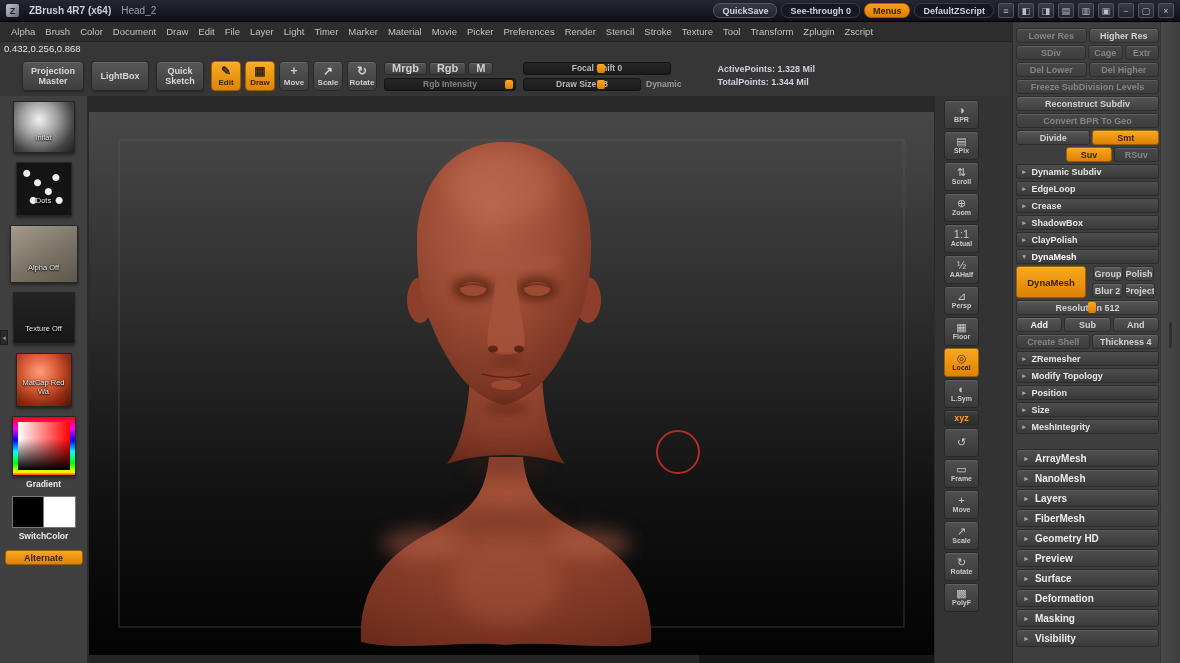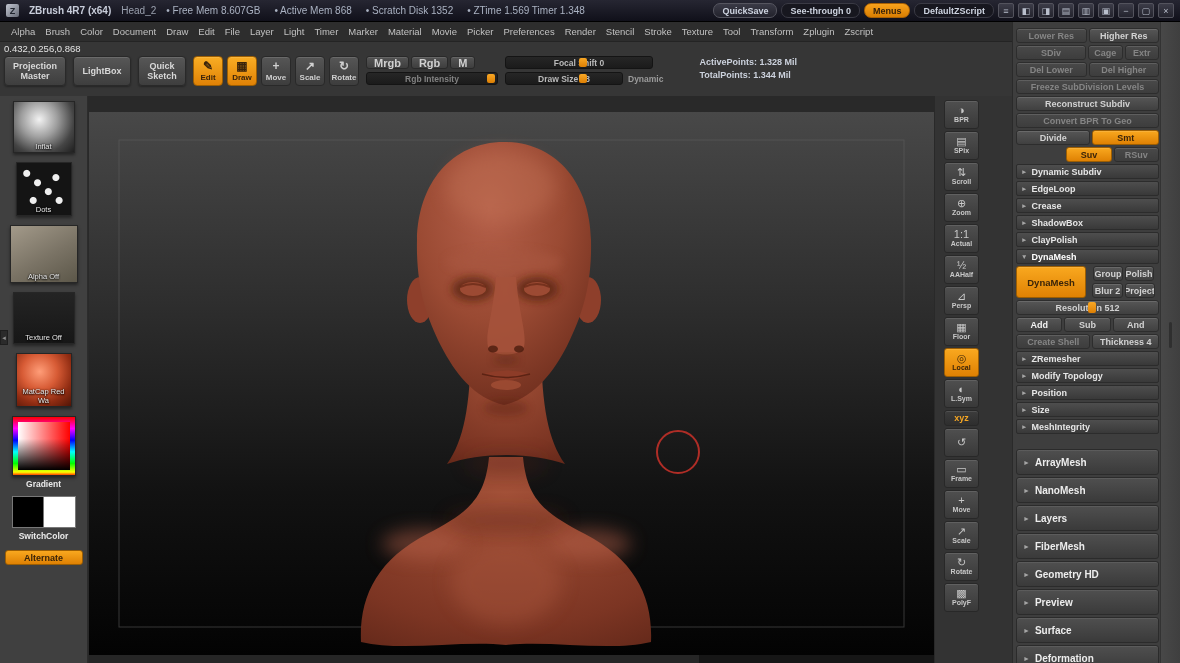--- a/index.html
+++ b/index.html
@@ -16,40 +16,40 @@
 .tb-right{margin-left:auto;display:flex;align-items:center;gap:4px;}
 .tb-chip{height:15px;padding:0 8px;border-radius:7px;background:linear-gradient(#3a3a46,#22222c);border:1px solid #55555f;color:#cdd3df;font-size:9px;font-weight:bold;display:flex;align-items:center;white-space:nowrap;}
 .tb-chip.dark{background:#17171f;border-color:#3a3a44;}
 .tb-chip.orange{background:linear-gradient(#f8a21c,#d97e02);color:#38220a;border-color:#a86004;}
 .tb-icon{width:16px;height:15px;border-radius:2px;background:linear-gradient(#3c3c48,#23232d);border:1px solid #53535d;color:#b9bfcc;font-size:9px;display:flex;align-items:center;justify-content:center;}
 
 
 .menubar{position:absolute;top:22px;left:0;width:1012px;height:20px;background:#2d2d2d;border-bottom:1px solid #242424;display:flex;align-items:center;padding:0 6px;}
 .menu-item{padding:3px 5px;font-size:9.5px;color:#c2c2c2;white-space:nowrap;}
 .coordsrow{position:absolute;top:43px;left:0;width:1012px;height:13px;font-size:9.5px;color:#e3e3e3;padding-left:4px;}
-.toolbar{position:absolute;top:56px;left:0;width:1012px;height:40px;display:flex;gap:7px;padding:0 4px;}
+.toolbar{position:absolute;top:56px;left:0;width:1012px;height:40px;display:flex;align-items:center;gap:7px;padding:0 22px;}
 .tb-btn{background:linear-gradient(#575757,#3e3e3e);border:1px solid #292929;border-radius:4px;box-shadow:inset 0 1px rgba(255,255,255,.12),0 1px 2px rgba(0,0,0,.35);color:#d8d8d8;font-size:9px;font-weight:bold;text-align:center;display:flex;align-items:center;justify-content:center;height:30px;line-height:1.15;padding:0 4px;}
 .w62{width:62px}.w58{width:58px}.w48{width:48px}
 .mode-btn{width:30px;height:30px;border-radius:4px;border:1px solid #292929;background:linear-gradient(#565656,#3d3d3d);box-shadow:inset 0 1px rgba(255,255,255,.12);display:flex;flex-direction:column;align-items:center;justify-content:center;font-size:8px;font-weight:bold;color:#cfcfcf;}
 .mode-btn .m-icon{font-size:12px;line-height:1.05;}
 .mode-btn.active{background:linear-gradient(#f9ad24,#e08206);color:#39230b;border-color:#9c5e03;}
 .tb-col{display:flex;flex-direction:column;gap:3px;}
 .tb-row{display:flex;gap:2px;align-items:center;}
 .sm-btn{height:13px;border-radius:3px;border:1px solid #292929;background:linear-gradient(#555,#3e3e3e);box-shadow:inset 0 1px rgba(255,255,255,.1);color:#d0d0d0;font-size:11px;font-weight:bold;display:flex;align-items:center;justify-content:center;padding:0 7px;}
 .sm-btn.orange{background:linear-gradient(#f9a81f,#df8103);color:#392309;border-color:#9c5e03;}
 .sm-label{font-size:8.5px;color:#9b9b9b;display:flex;align-items:center;padding:0 3px;font-weight:bold;}
 .zslider{position:relative;height:13px;border-radius:3px;background:linear-gradient(#262626,#1b1b1b);border:1px solid #141414;color:#b9b9b9;font-size:8.5px;font-weight:bold;display:flex;align-items:center;justify-content:center;overflow:hidden;white-space:nowrap;}
 .zslider.dim{color:#828282;}
 .zslider .notch,.pbtn .notch{position:absolute;top:1px;bottom:1px;width:8px;border-radius:2px;background:linear-gradient(#f9a825,#dd7f04);}
 .points{font-size:9px;color:#ccd2dd;line-height:1.4;font-weight:bold;white-space:nowrap;}
 
 
 .left-sidebar{position:absolute;left:0;top:96px;width:88px;bottom:0;background:#404040;border-right:1px solid #2c2c2c;display:flex;flex-direction:column;align-items:center;padding-top:5px;gap:9px;}
 .thumb{position:relative;border:1px solid #262626;box-shadow:0 2px 3px rgba(0,0,0,.45);flex:0 0 auto;}
-.tlabel{position:absolute;left:0;right:0;bottom:1px;text-align:center;font-size:7.5px;color:#e8e8e8;text-shadow:0 1px 2px #000,0 0 2px #000;}
+.tlabel{position:absolute;left:0;right:0;bottom:10px;text-align:center;font-size:7.5px;color:#e8e8e8;text-shadow:0 1px 2px #000,0 0 2px #000;}
 .brush-thumb{width:62px;height:52px;background:#262626 radial-gradient(circle at 42% 35%,#f2f2f2,#9e9e9e 38%,#454545 72%,#1f1f1f 100%);}
 .stroke-thumb{width:56px;height:54px;background-color:#141414;background-image:radial-gradient(circle at 18% 20%,#efefef 3px,transparent 4px),radial-gradient(circle at 38% 38%,#efefef 3px,transparent 4px),radial-gradient(circle at 58% 55%,#efefef 3px,transparent 4px),radial-gradient(circle at 78% 72%,#efefef 3px,transparent 4px),radial-gradient(circle at 30% 72%,#efefef 3px,transparent 4px),radial-gradient(circle at 72% 28%,#efefef 3px,transparent 4px);}
 .alpha-thumb{width:68px;height:58px;background:linear-gradient(150deg,#a39a8a,#7a7365 55%,#5c5749);}
 .texture-thumb{width:62px;height:52px;background:linear-gradient(#242424,#171717);}
 .material-thumb{width:56px;height:54px;background:#1a1a1a radial-gradient(circle at 42% 34%,#ff9d78,#d75b35 38%,#902c12 70%,#501507 100%);}
 .gradient-picker{width:64px;height:60px;padding:5px;background:linear-gradient(#ff0000,#ff00ff 20%,#0000ff 40%,#00ffff 60%,#00ff00 80%,#ffff00 95%,#ff4000 100%);}
 .sv-box{width:100%;height:100%;background:linear-gradient(to top,#000,rgba(0,0,0,0) 65%),linear-gradient(to right,#fff,#f00);}
 .side-label{font-size:8.5px;color:#eaeaea;font-weight:bold;margin-top:-6px;}
 .switch-swatches{display:flex;width:64px;height:32px;margin-top:-2px;}
 .swatch-black{width:32px;height:32px;background:#000;border:1px solid #787878;}
@@ -85,40 +85,34 @@
 .pbtn.disabled{color:#858585;background:linear-gradient(#494949,#3d3d3d);}
 .pbtn.orange{background:linear-gradient(#f9a81f,#df8103);color:#3a2409;border-color:#9c5e03;}
 .pbtn.lit{color:#f2f2f2;}
 .f2{flex:2.1;}
 .f11{flex:1.12;}
 .dyna-btn{flex:0 0 70px;font-size:9.5px;}
 .phead{height:15px;flex:0 0 auto;display:flex;align-items:center;gap:4px;padding-left:4px;background:linear-gradient(#4e4e4e,#393939);border:1px solid #2c2c2c;border-radius:2px;color:#e6e6e6;font-size:9px;font-weight:bold;}
 .phead .arr{font-size:6.5px;color:#a5a5a5;}
 .phead.expanded{color:#fff;}
 .pgap{height:11px;flex:0 0 auto;}
-.phead2{height:26px;flex:0 0 auto;display:flex;align-items:center;gap:5px;padding-left:6px;background:linear-gradient(#4f4f4f,#3a3a3a);border:1px solid #2b2b2b;border-radius:3px;color:#ededed;font-size:10px;font-weight:bold;box-shadow:inset 0 1px rgba(255,255,255,.08);}
+.phead2{height:18px;flex:0 0 auto;display:flex;align-items:center;gap:5px;padding-left:6px;background:linear-gradient(#4f4f4f,#3a3a3a);border:1px solid #2b2b2b;border-radius:3px;color:#ededed;font-size:10px;font-weight:bold;box-shadow:inset 0 1px rgba(255,255,255,.08);}
 .phead2 .arr{font-size:7px;color:#a5a5a5;}
 .panel-divider{position:absolute;top:0;right:0;bottom:0;width:20px;background:linear-gradient(90deg,#484848,#3f3f3f);border-left:1px solid #333;}
 .panel-divider .grip{position:absolute;left:8px;top:300px;width:3px;height:26px;background:#2f2f2f;border-radius:2px;}
 </style>
 </head>
 <body>
 
 <div class="app">
 
   <div class="titlebar">
     <span class="tb-logo">Z</span>
     <span class="tb-title">ZBrush 4R7 (x64)</span>
     <span class="tb-doc">Head_2</span>
-    <span class="tb-stats" style="display:flex;gap:14px;">
-      <span class="tb-stat">• Free Mem 8.607GB</span>
-        <span class="tb-stat">• Active Mem 868</span>
-        <span class="tb-stat">• Scratch Disk 1352</span>
-        <span class="tb-stat">• ZTime 1.569 Timer 1.348</span>
-    </span>
     <span class="tb-right">
       <span class="tb-chip">QuickSave</span>
       <span class="tb-chip dark">See-through 0</span>
       <span class="tb-chip orange">Menus</span>
       <span class="tb-chip dark">DefaultZScript</span>
       <span class="tb-icon">≡</span>
       <span class="tb-icon">◧</span>
       <span class="tb-icon">◨</span>
       <span class="tb-icon">▤</span>
       <span class="tb-icon">▥</span>

